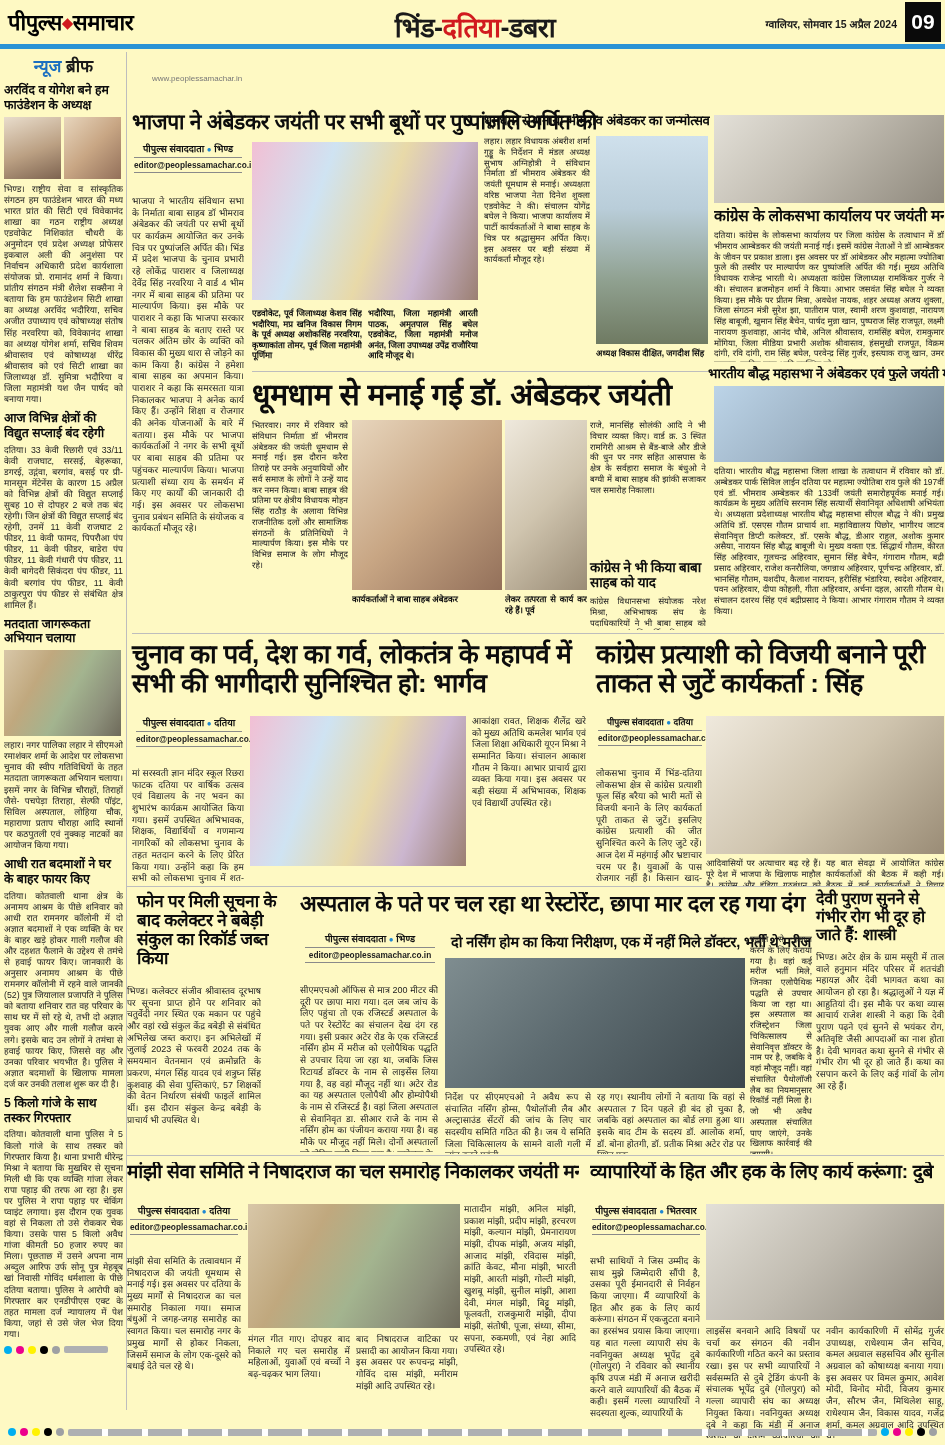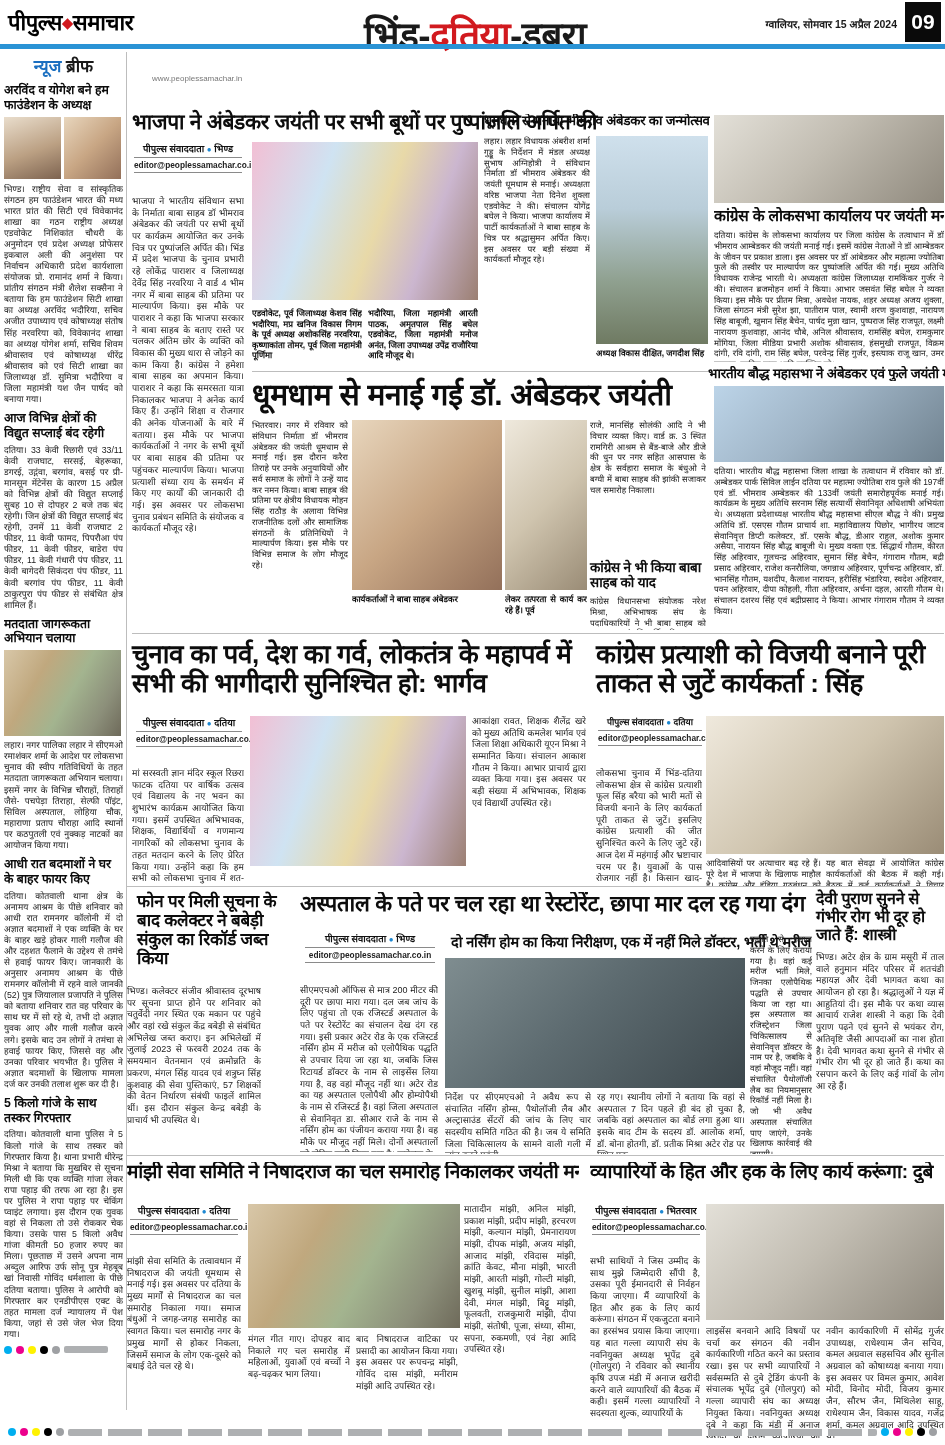--- a/index.html
+++ b/index.html
@@ -1,16 +1,16 @@
 <!DOCTYPE html>
 <html><head>
 <meta charset="utf-8">
 <style>
   html,body{margin:0;padding:0;background:#d9d9d9;}
-  .page{position:relative;width:945px;height:1445px;margin:0 auto;background:#ffffff;
+  .page{position:relative;width:945px;height:1445px;margin:0 auto;background:#fef9c3;
         font-family:"Liberation Sans","DejaVu Sans",sans-serif;color:#1a1a1a;overflow:hidden;}
   .abs{position:absolute;}
   .nowrap{white-space:nowrap;}
   .center{text-align:center;}
   .headline{font-weight:bold;color:#0c0c0c;line-height:1.1;letter-spacing:-0.3px;}
   .bt{font-size:9px;line-height:1.3;text-align:justify;color:#222;}
   .bts{font-size:8.4px;line-height:1.28;text-align:justify;color:#222;}
   .caption{font-size:8.4px;font-weight:bold;line-height:1.25;text-align:justify;color:#111;}
   .byline{font-size:9.5px;font-weight:bold;text-align:center;color:#111;}
   .byline .dot{color:#1e88d2;font-size:8px;}
@@ -40,21 +40,21 @@
 </head>
 <body>
 
 <div class="page">
 
   <div class="abs" style="left:0;top:0;width:945px;height:44px;">
     <div class="abs" style="left:8px;top:6px;font-size:22px;font-weight:bold;letter-spacing:-0.5px;color:#000;">
       <span>पीपुल्स</span><span style="color:#d11a1f;font-size:15px;vertical-align:2px;">◆</span><span>समाचार</span>
     </div>
     <div class="abs" style="left:152px;top:26px;font-size:8px;color:#777;margin-top:48px;">www.peoplessamachar.in</div>
-    <div class="abs center" style="left:300px;top:8px;width:350px;font-size:37px;font-weight:bold;letter-spacing:-0.5px;">
+    <div class="abs center" style="left:300px;top:8px;width:350px;font-size:27px;font-weight:bold;letter-spacing:-0.5px;">
       <span>भिंड-</span><span style="color:#d11a1f;">दतिया</span><span>-डबरा</span>
     </div>
     <div class="abs" style="right:48px;top:17px;font-size:10.5px;font-weight:bold;">ग्वालियर, सोमवार 15 अप्रैल 2024</div>
     <div class="abs" style="right:4px;top:2px;width:36px;height:40px;background:#0a0a0a;color:#fff;display:flex;align-items:center;justify-content:center;font-size:21px;font-weight:bold;">09</div>
   </div>
   <div class="abs" style="left:0;top:44px;width:945px;height:5px;background:#2a93d5;"></div>
 
   <div class="abs vline" style="left:126px;top:52px;height:1358px;"></div>
   <div class="sb">
     <div class="sec-title">

